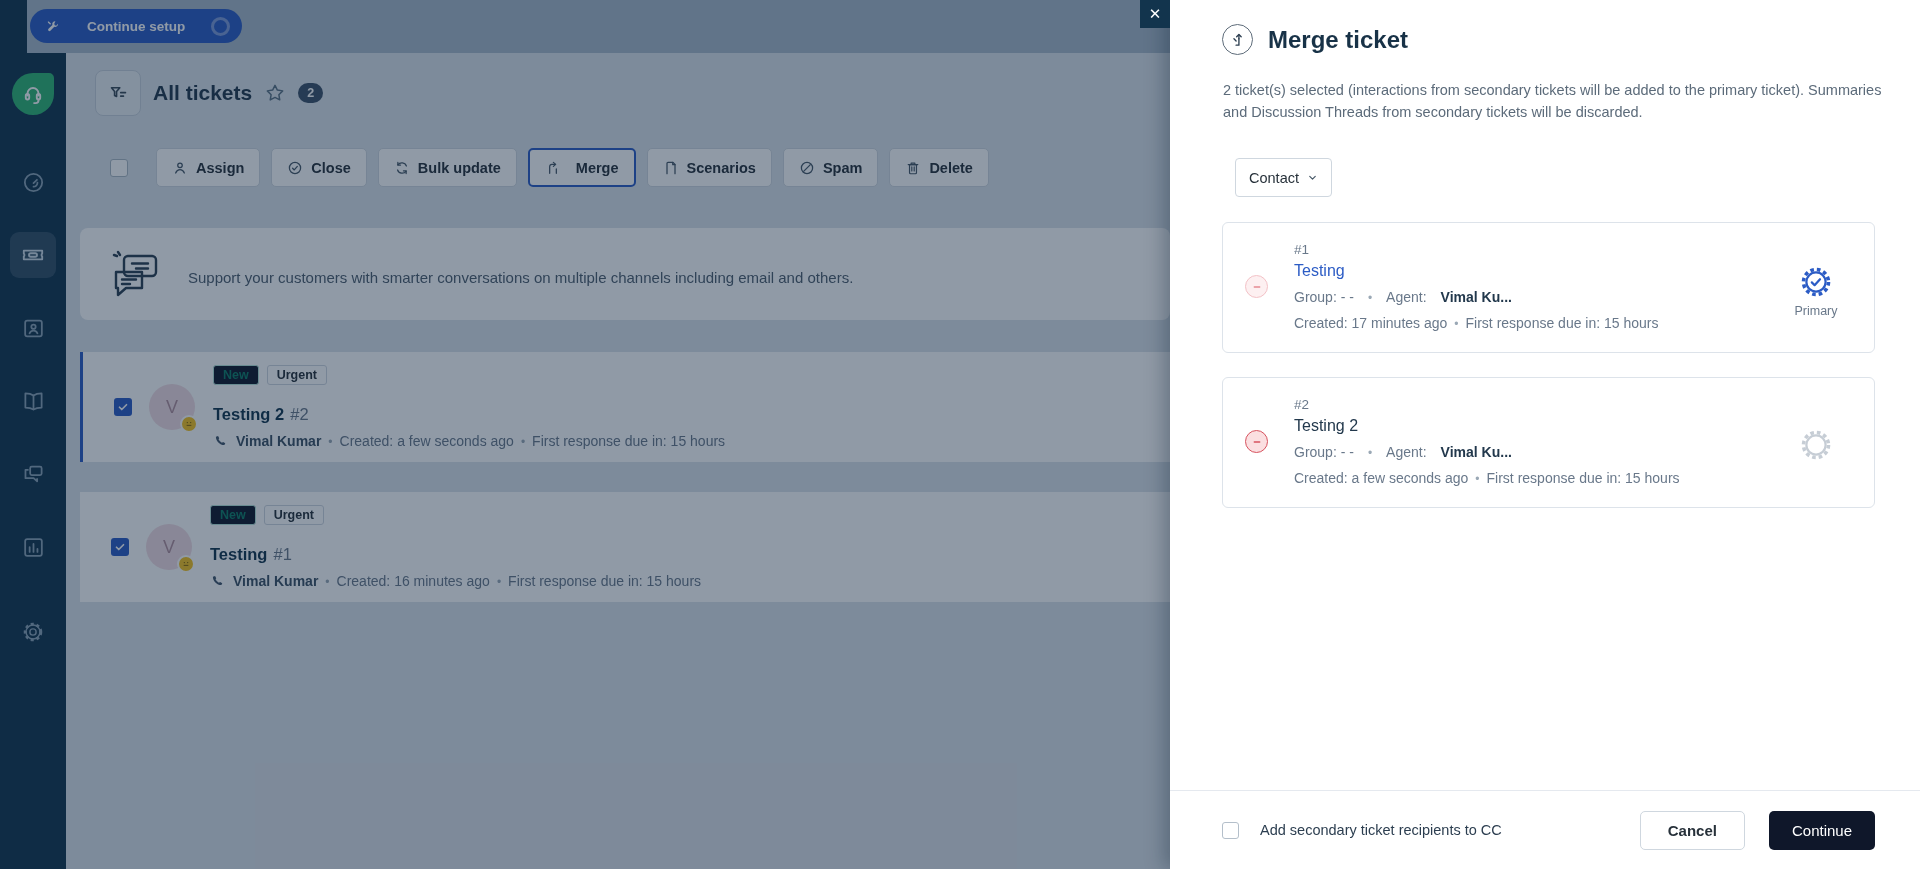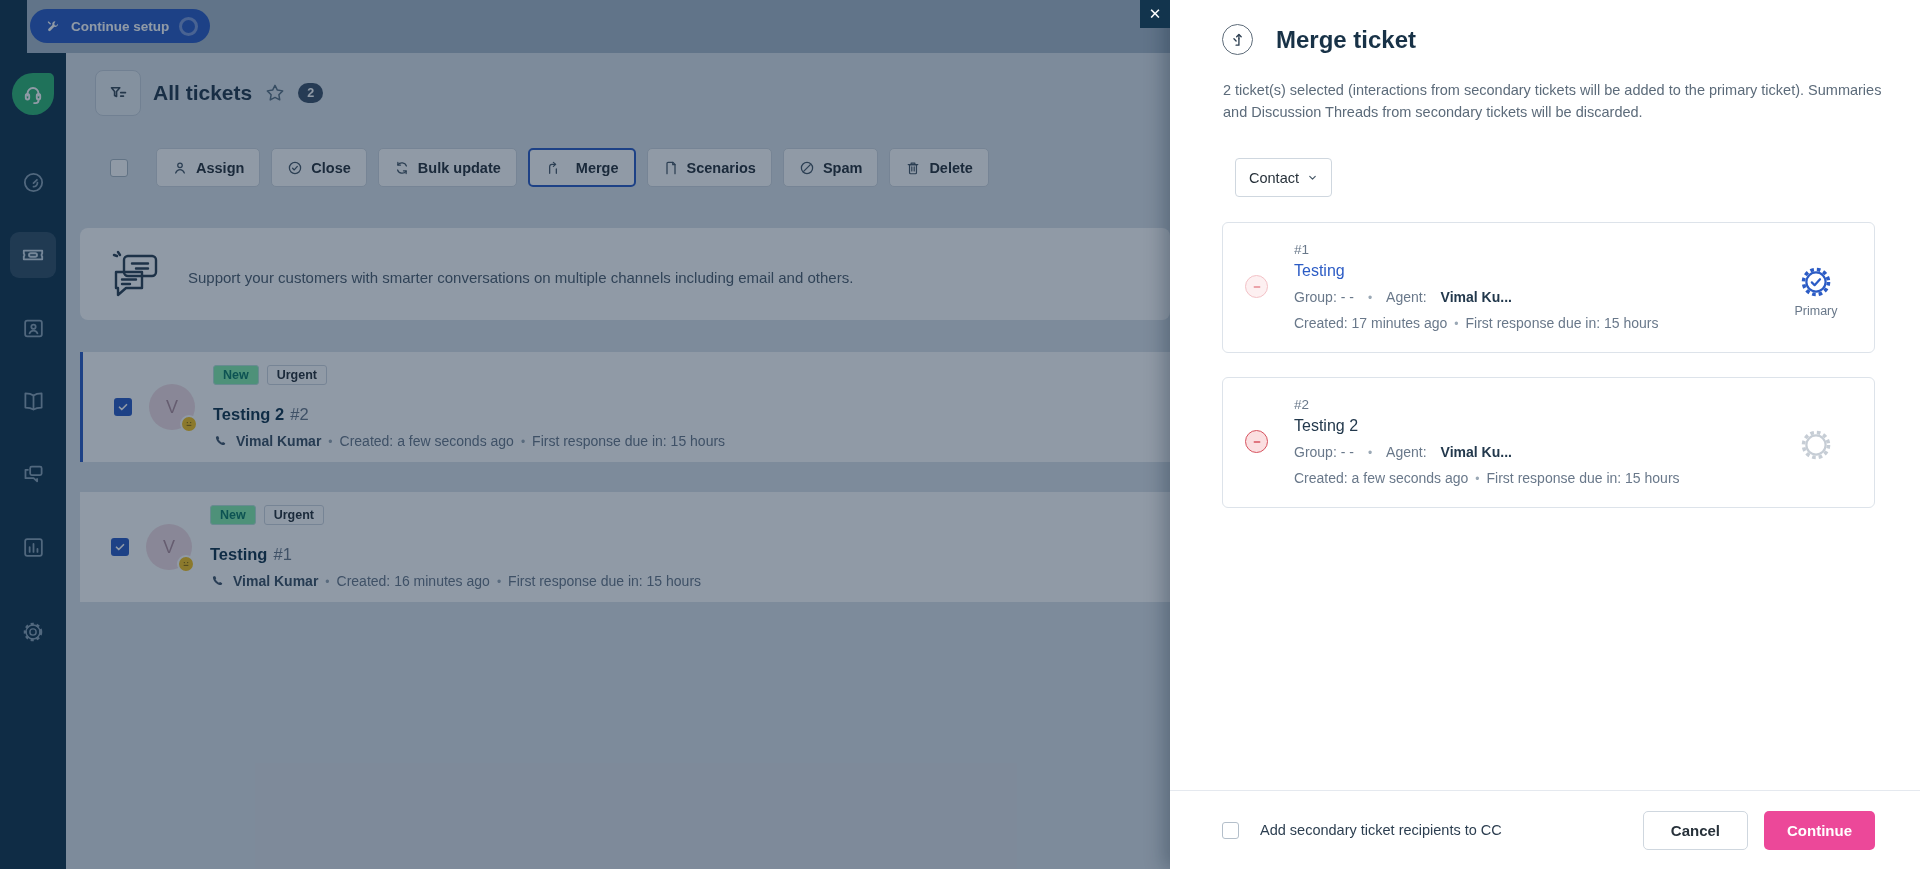--- a/index.html
+++ b/index.html
@@ -5,21 +5,21 @@
   * { margin:0; padding:0; box-sizing:border-box; }
   html,body { width:1920px; height:869px; overflow:hidden; }
   body { font-family:"Liberation Sans", sans-serif; background:#dde3ea; position:relative; color:#27313a; }
   svg { display:block; }
 
   
   .top-strip { position:absolute; left:27px; top:0; width:1143px; height:53px; background:#a8bac9; }
   .corner { position:absolute; left:0; top:0; width:27px; height:53px; background:#12344d; }
 
   .continue-setup { position:absolute; left:30px; top:9px; height:34px; border-radius:17px;
-    background:#2c5cc5; color:#fff; display:flex; align-items:center; gap:10px; padding:0 12px 0 16px;
+    background:#2c5cc5; color:#fff; display:flex; align-items:center; gap:26px; padding:0 12px 0 16px;
     font-size:13.5px; font-weight:700; border:none; cursor:pointer; }
   .spinner { width:19px; height:19px; border-radius:50%; border:3px solid rgba(255,255,255,.38); }
 
   .sidebar { position:absolute; left:0; top:53px; width:66px; height:816px; background:#12344d;
     display:flex; flex-direction:column; align-items:center; }
   .side-logo { width:42px; height:42px; margin-top:20px; background:#2fb573;
     border-radius:21px 5px 21px 21px; display:flex; align-items:center; justify-content:center; }
   .side-icons { display:flex; flex-direction:column; align-items:center; margin-top:44px; gap:27px; }
   .side-item { width:46px; height:46px; border-radius:9px; display:flex; align-items:center; justify-content:center;
     color:#8ba3b5; cursor:pointer; }
@@ -54,38 +54,38 @@
   .row-2 { top:492px; }
   .row-check { width:18px; height:18px; border-radius:3px; background:#2c5cc5; margin-left:31px;
     display:flex; align-items:center; justify-content:center; color:#fff; font-size:13px; font-weight:700; }
   .avatar { position:relative; width:46px; height:46px; border-radius:50%; background:#f2dde3; color:#b18e9c;
     font-size:18px; display:flex; align-items:center; justify-content:center; margin-left:17px; }
   .mood { position:absolute; right:-3px; bottom:-3px; width:18px; height:18px; border-radius:50%;
     background:#f5c21f; border:2px solid #fff; display:flex; align-items:center; justify-content:center; }
   .row-main { margin-left:18px; }
   .badge-row { display:flex; gap:8px; }
   .pill { font-size:12.5px; font-weight:700; padding:2px 9px; border-radius:3px; }
-  .pill-new { color:#0e7c66; background:#86efac; border:1px solid #b6e3d8;text-align:right; }
+  .pill-new { color:#0e7c66; background:#0f172a; border:1px solid #b6e3d8;text-align:right; }
   .pill-urgent { color:#27313a; background:#fff; border:1px solid #cfd7df; }
   .row-title { margin-top:20px; font-size:16.5px; }
   .row-title .tname { font-weight:700; color:#12344d; }
   .row-title .tid { color:#69788a; margin-left:6px; }
   .row-meta { margin-top:9px; font-size:14px; color:#69788a; display:flex; align-items:center; gap:7px; }
   .row-meta .req { color:#3c5164; font-weight:600; margin-left:2px; }
   .dot::before { content:"•"; color:#9aa8b5; font-size:12px; }
 
   
   .overlay { position:absolute; left:0; top:0; width:1170px; height:869px; background:rgba(13,34,60,.46); z-index:5; }
 
   
   .panel { position:absolute; left:1170px; top:0; width:750px; height:869px; background:#fff; z-index:10;
     box-shadow:-6px 0 18px rgba(10,30,50,.30); }
   .panel-close { position:absolute; left:-30px; top:0; width:30px; height:28px; background:#12344d; color:#fff;
     border:none; font-size:15px; display:flex; align-items:center; justify-content:center; cursor:pointer; }
-  .panel-head { position:absolute; left:52px; top:24px; display:flex; align-items:center; gap:23px; }
+  .panel-head { position:absolute; left:52px; top:24px; display:flex; align-items:center; gap:15px; }
   .merge-circle { width:31px; height:31px; border-radius:50%; border:1.6px solid #5e6c7a; color:#2c3e50;
     display:flex; align-items:center; justify-content:center; }
   .panel-title { font-size:24px; font-weight:700; color:#183247; }
   .panel-desc { position:absolute; left:53px; top:79px; width:660px; font-size:14.5px; line-height:1.55; color:#5c6b7a; }
 
   .panel-controls { position:absolute; left:65px; top:158px; right:45px; display:flex; align-items:center; }
   .contact-btn { height:39px; background:#fff; border:1px solid #cfd7df; border-radius:4px; padding:0 13px;
     font-size:14.5px; color:#27313a; display:flex; align-items:center; gap:8px; cursor:pointer; }
   .search-box { margin-left:40px; flex:1; height:41px; border:1px solid #cfd7df; border-radius:4px;
     display:flex; align-items:center; gap:9px; padding:0 13px; }
@@ -108,22 +108,22 @@
   .mc-created { margin-top:10px; font-size:14px; color:#69788a; display:flex; align-items:center; gap:7px; }
   .rosette-wrap { position:absolute; right:30px; top:42px; width:56px; text-align:center; }
   .rosette-label { font-size:12.5px; color:#69788a; margin-top:5px; }
 
   .panel-footer { position:absolute; left:0; right:0; bottom:0; height:79px; border-top:1px solid #e5e9ef;
     display:flex; align-items:center; padding:0 45px 0 52px; }
   .cc-check { width:17px; height:17px; border:1px solid #b4bfca; border-radius:3px; background:#fff; flex:none; }
   .cc-label { margin-left:21px; font-size:14.5px; color:#2c3e50; }
   .btn-cancel { margin-left:auto; height:39px; padding:0 27px; background:#fff; border:1px solid #cfd7df;
     border-radius:5px; font-size:15px; font-weight:700; color:#27313a; cursor:pointer; font-family:"Liberation Sans",sans-serif; }
-  .btn-continue { margin-left:16px; height:39px; padding:0 23px; background:#ec4899; border:none;
-    border-radius:5px; font-size:15px; font-weight:700; color:#fff; cursor:pointer; font-family:"Liberation Sans",sans-serif; }
+  .btn-continue { margin-left:24px; height:39px; padding:0 23px; background:#0f172a; border:none;
+    border-radius:5px; font-size:15px; font-weight:400; color:#fff; cursor:pointer; font-family:"Liberation Sans",sans-serif; }
 </style>
 </head>
 <body>
 
 <div class="corner"></div>
 <div class="top-strip"></div>
 
 <button class="continue-setup">
   <span>
     <svg width="15" height="15" viewBox="0 0 24 24" fill="#fff">

